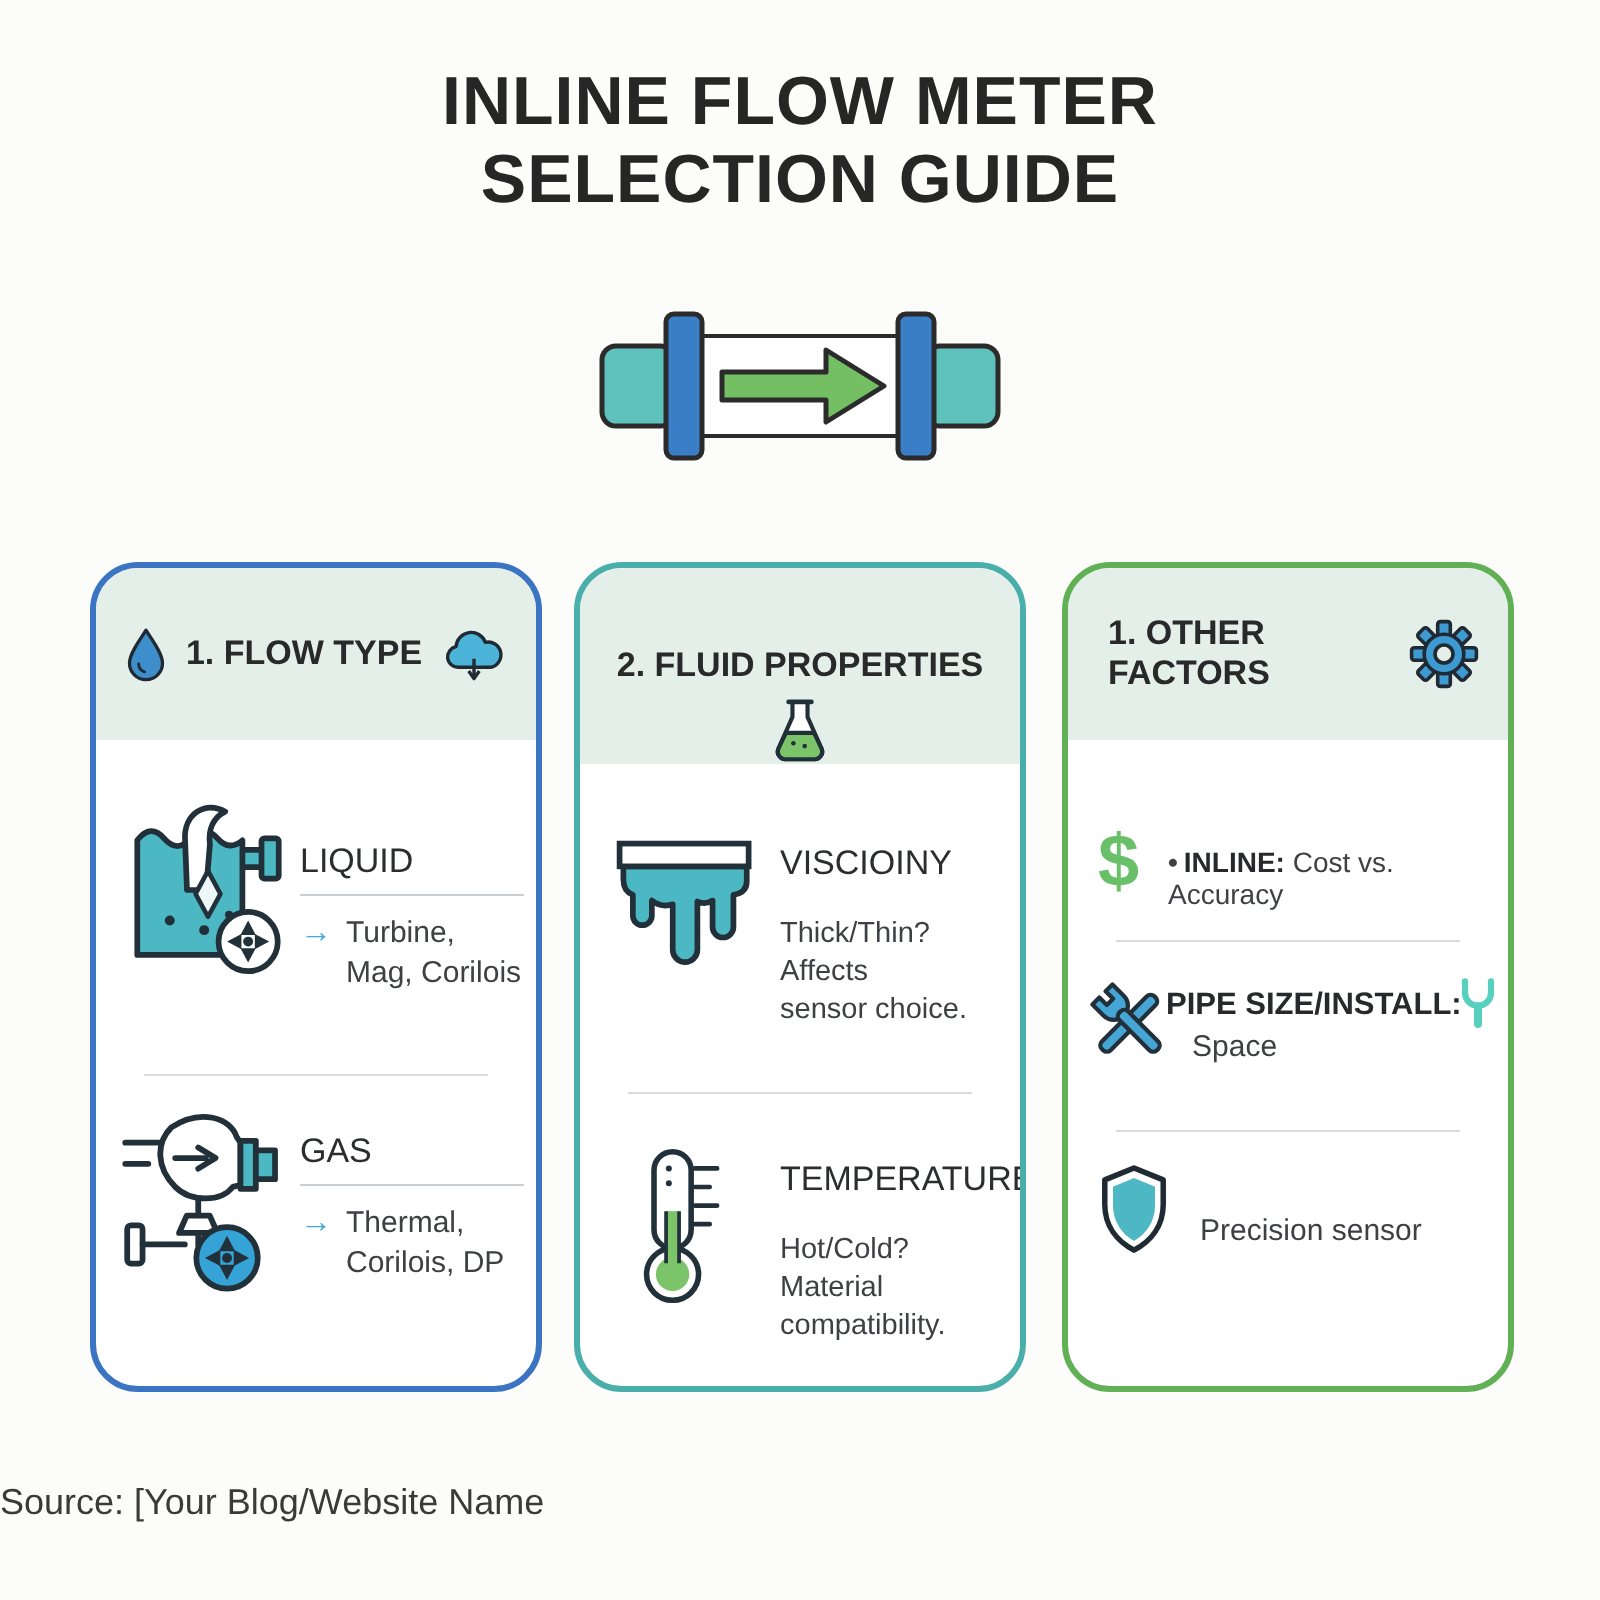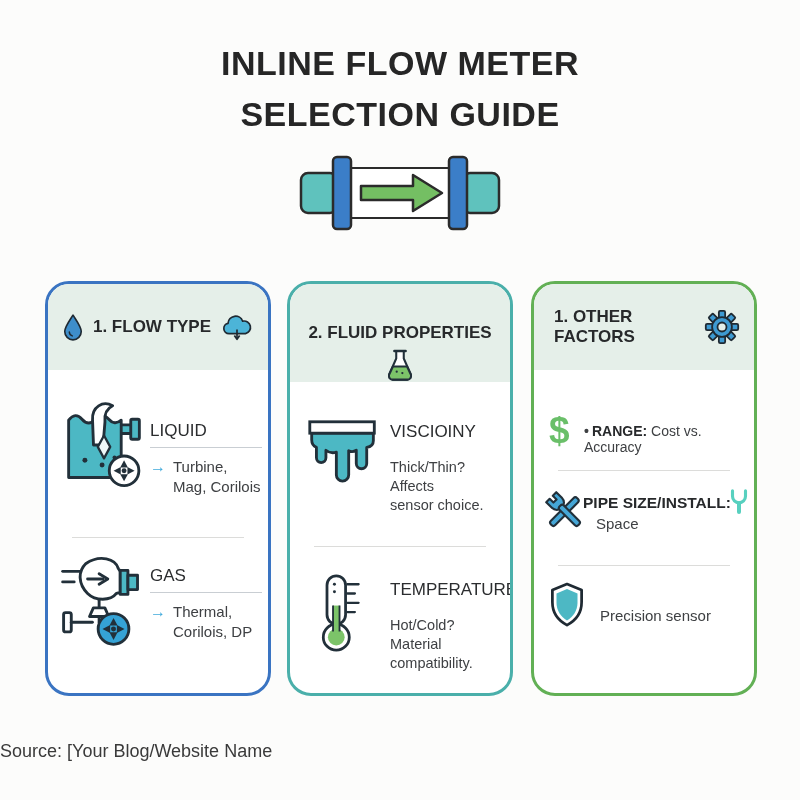--- a/index.html
+++ b/index.html
@@ -2,21 +2,21 @@
 <html><head>
 <meta charset="utf-8">
 <style>
   html,body{margin:0;padding:0;}
   body{background:#e9e9e9;font-family:"Liberation Sans","DejaVu Sans",sans-serif;}
   .stage{position:relative;width:800px;height:800px;background:#fcfcfb;margin:0 auto;overflow:hidden;}
 
   
   .main-title{position:absolute;top:32px;left:0;width:800px;text-align:center;
     font-size:34px;line-height:39px;font-weight:bold;color:#262626;letter-spacing:.5px;}
-  .main-title span{display:block;margin-top:12px;}
+  .main-title span{display:block;}
 
   
   .meter-graphic{position:absolute;left:295px;top:146px;}
 
   
   .card{position:absolute;top:281px;width:226px;height:415px;background:#ffffff;
     border-radius:24px;box-sizing:border-box;overflow:hidden;}
   .card-1{left:45px;border:3px solid #3a74c2;}
   .card-2{left:287px;border:3px solid #4aafaa;}
   .card-3{left:531px;border:3px solid #62b055;}
@@ -238,21 +238,21 @@
             <rect x="16.5" y="2" width="7" height="9" rx="1.5" transform="rotate(315 20 20)"></rect>
             <circle cx="20" cy="20" r="11"></circle>
           </g>
           <circle cx="20" cy="20" r="5" fill="#e5efe9" stroke="#1f2a33" stroke-width="2"></circle>
         </svg>
       </span>
     </div>
 
     <span class="dollar-glyph" style="left:15px;top:128px;">$</span>
     <div class="factor-line" style="left:50px;top:139px;width:168px;">
-      <span class="bullet">•</span><b>RANGE:</b>
+      <span class="bullet">•</span><b>INLINE:</b>
       <span>Cost vs. Accuracy</span>
     </div>
 
     <div class="divider" style="top:186px;"></div>
 
     <div class="item-icon" style="left:8px;top:204px;">
       <svg width="46" height="46" viewBox="0 0 52 52">
         <g stroke="#22303a" stroke-width="2.4" fill="#45a6d6" stroke-linejoin="round">
           <rect x="22.5" y="6" width="7" height="42" rx="3" transform="rotate(45 26 26)"></rect>
           <path d="M18 4 h5.5 v6 h5 V4 H34 v9 a8 8 0 0 1 -16 0 Z" transform="rotate(-45 26 26)"></path>

